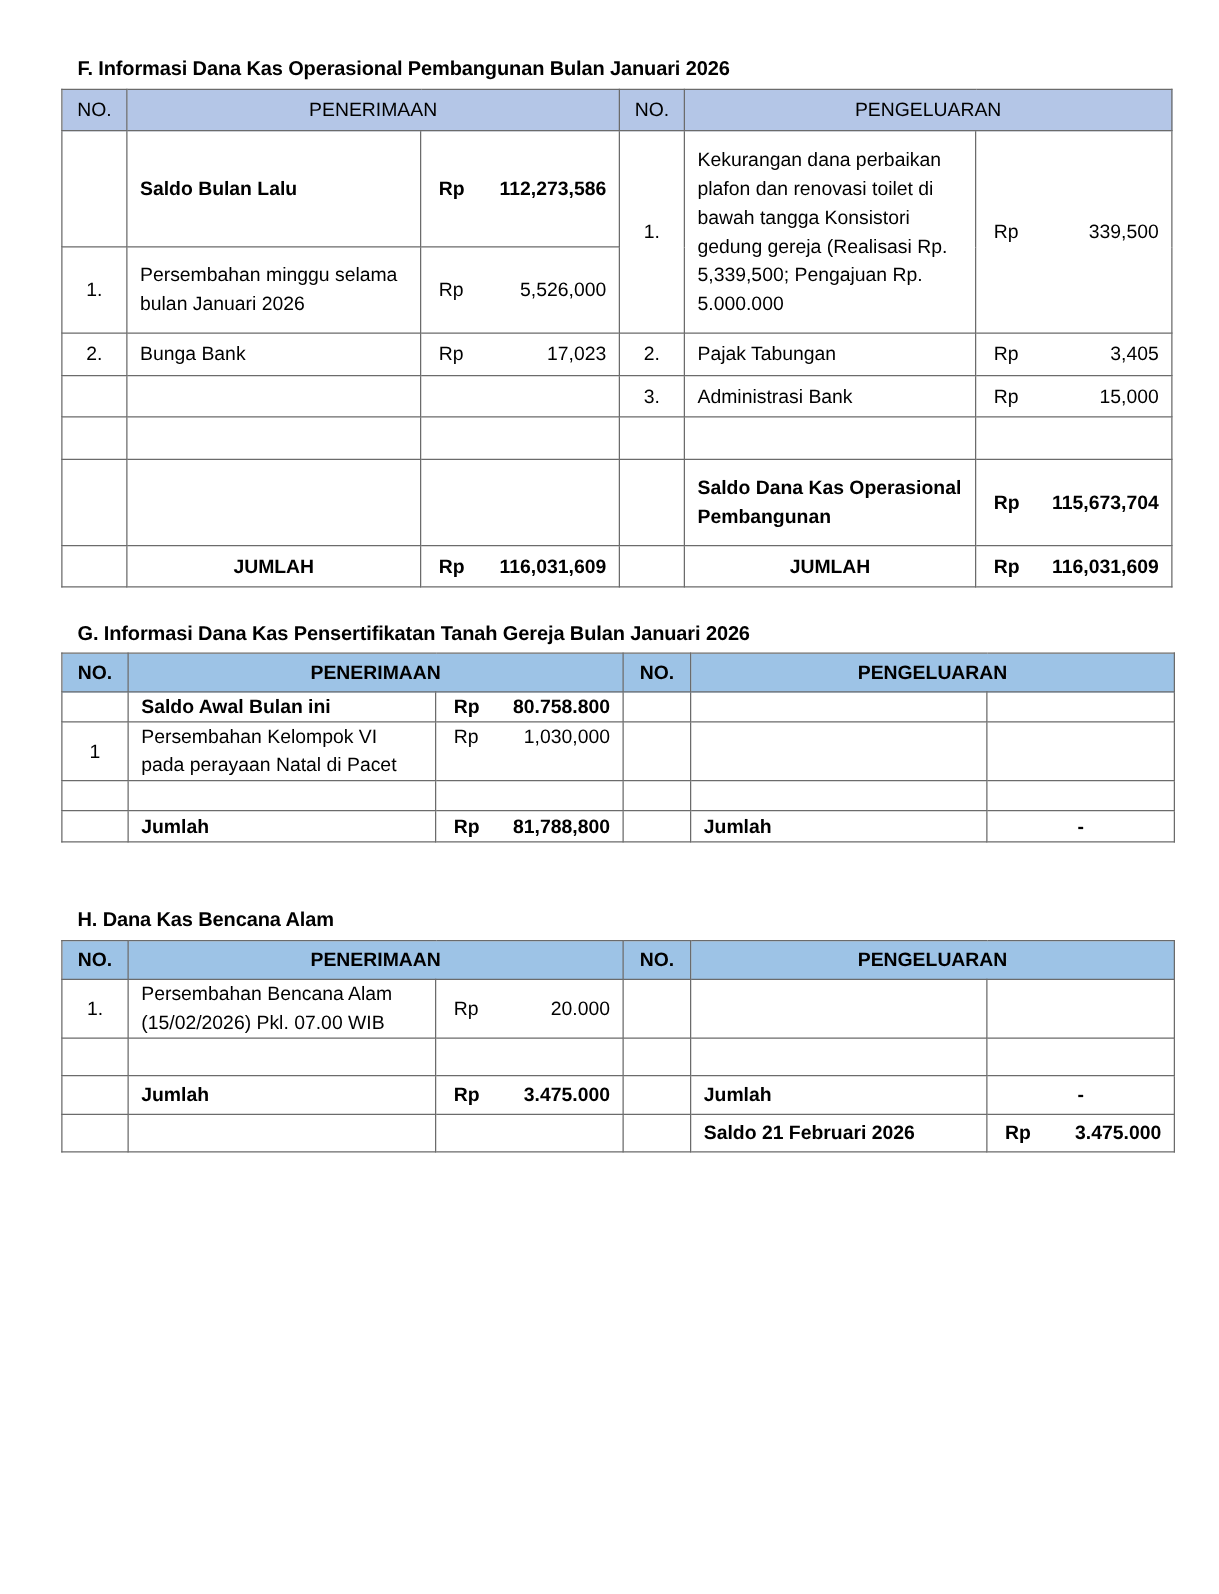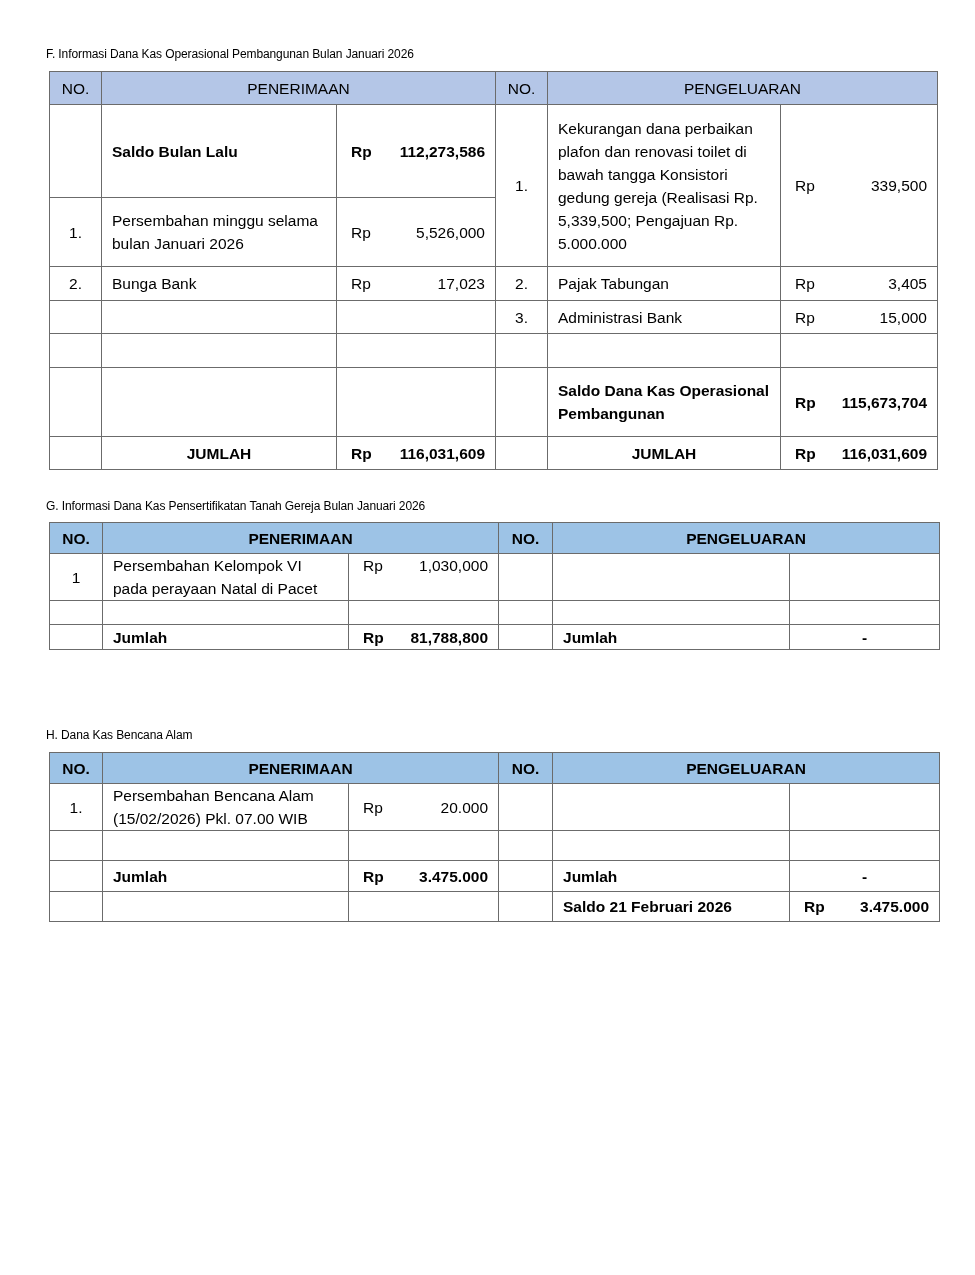--- a/index.html
+++ b/index.html
@@ -1,17 +1,17 @@
 <!DOCTYPE html>
 <html><head>
 <meta charset="utf-8">
 <style>
   html, body { margin: 0; padding: 0; background: #ffffff; }
   body { width: 975px; height: 1275px; position: relative; font-family: "Liberation Sans", sans-serif; color: #000; font-size: 15.5px; }
-  .section-title { position: absolute; left: 46px; font-weight: normal; font-size: 12px; letter-spacing: -0.1px; }
+  .section-title { position: absolute; left: 62px; font-weight: bold; font-size: 16px; letter-spacing: -0.1px; }
   table { position: absolute; border-collapse: collapse; table-layout: fixed; }
   td { border: 1.5px solid #6b6b6b; padding: 0 10px; vertical-align: middle; line-height: 23px; }
   .hdrF td.h { background: #b4c6e7; font-weight: normal; text-align: center; }
   .hdrG td.h { background: #9dc3e6; font-weight: bold; text-align: center; }
   .c { text-align: center; }
   .b { font-weight: bold; }
   .amt { padding: 0 10px 0 14px; }
   .amt .rp { float: left; }
   .amt .val { float: right; }
   .amt-center { text-align: center; }
@@ -130,20 +130,31 @@
       <col style="width:237px">
       <col style="width:150px">
     </colgroup>
   <tbody>
       <tr style="height:31px">
     <td class="h">NO.</td>
     <td class="h" colspan="2">PENERIMAAN</td>
     <td class="h">NO.</td>
     <td class="h" colspan="2">PENGELUARAN</td>
   </tr>
+  <tr style="height:24px">
+    <td></td>
+    <td class="b">Saldo Awal Bulan ini</td>
+    <td class="amt b">
+          <span class="rp">Rp</span>
+          <span class="val">80.758.800</span>
+        </td>
+    <td></td>
+    <td></td>
+    <td></td>
+  </tr>
   <tr style="height:47px">
     <td class="c">1</td>
     <td>Persembahan Kelompok  VI pada perayaan Natal di Pacet</td>
     <td class="amt topv">
           <span class="rp">Rp</span>
           <span class="val">1,030,000</span>
         </td>
     <td></td>
     <td></td>
     <td></td>

